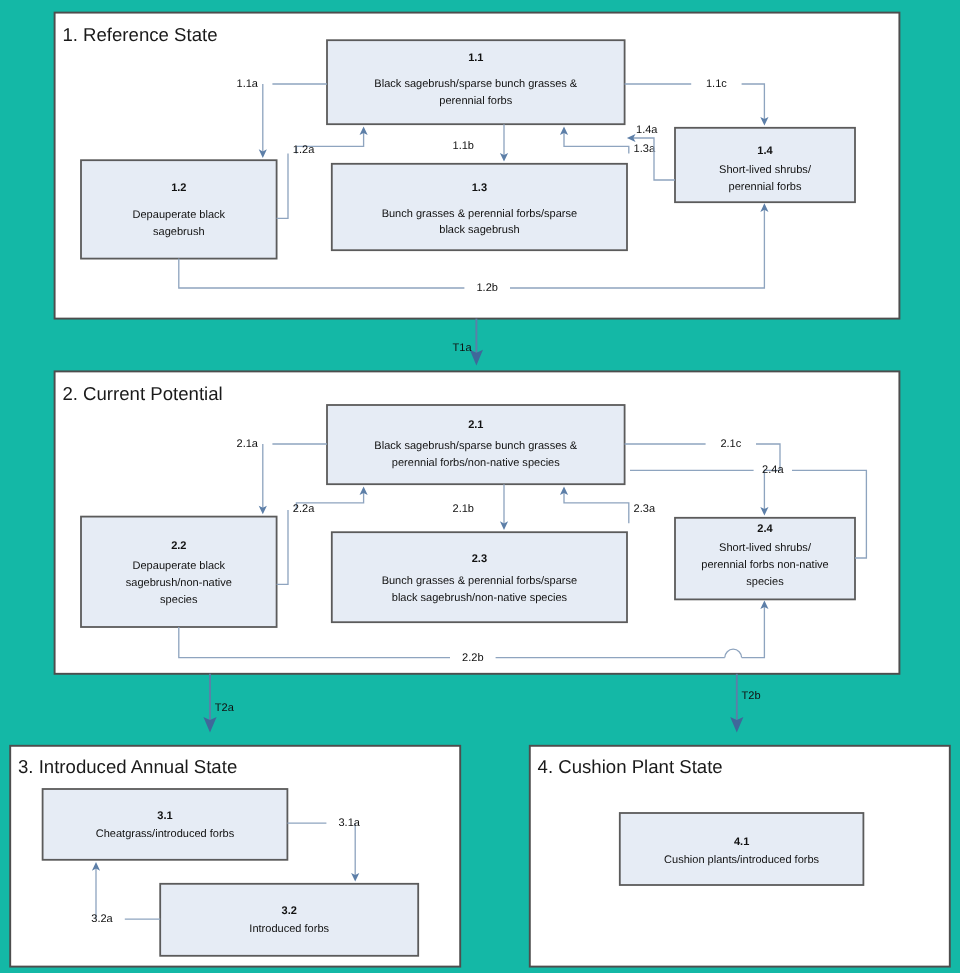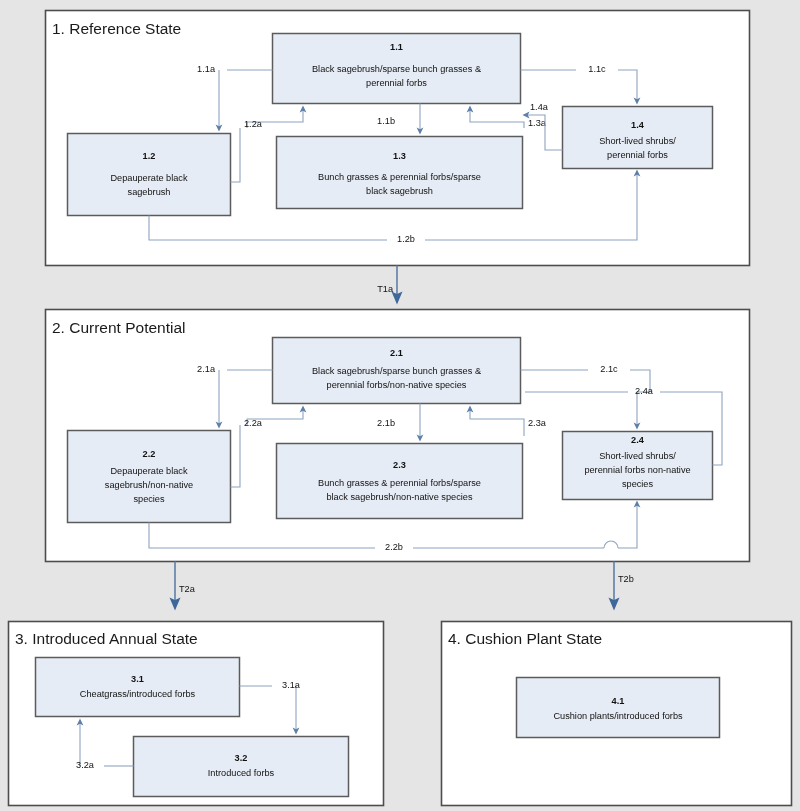--- a/index.html
+++ b/index.html
@@ -1,18 +1,18 @@
 <!DOCTYPE html>
 <html><head>
 <meta charset="utf-8">
 <style>
   html,body{margin:0;padding:0;background:#ffffff;}
   body{width:800px;height:811px;font-family:"Liberation Sans",sans-serif;
        -webkit-font-smoothing:antialiased;}
-  #stage{position:relative;width:800px;height:811px;overflow:hidden;background:#e5e5e5;}
+  #stage{position:relative;width:800px;height:811px;overflow:hidden;background:#14b8a6;}
   svg#canvas{position:absolute;left:0;top:0;width:800px;height:811px;}
   .state-title{font-size:15.5px;fill:#1a1a1a;font-family:"Liberation Sans",sans-serif;}
   .box-num{font-size:9.2px;font-weight:bold;fill:#111;font-family:"Liberation Sans",sans-serif;}
   .box-txt{font-size:9.2px;fill:#111;font-family:"Liberation Sans",sans-serif;}
   .edge-lbl{font-size:9.2px;fill:#111;font-family:"Liberation Sans",sans-serif;}
   .trans-lbl{font-size:9.2px;fill:#111;font-family:"Liberation Sans",sans-serif;}
   .statebox{fill:#ffffff;stroke:#4d4d4d;stroke-width:1.6;}
   .phase{fill:#e6ecf5;stroke:#5b5b5b;stroke-width:1.5;}
   .conn{fill:none;stroke:#8ea4bf;stroke-width:1.1;}
   .conn-dark{fill:none;stroke:#5d7fa8;stroke-width:1.6;}

